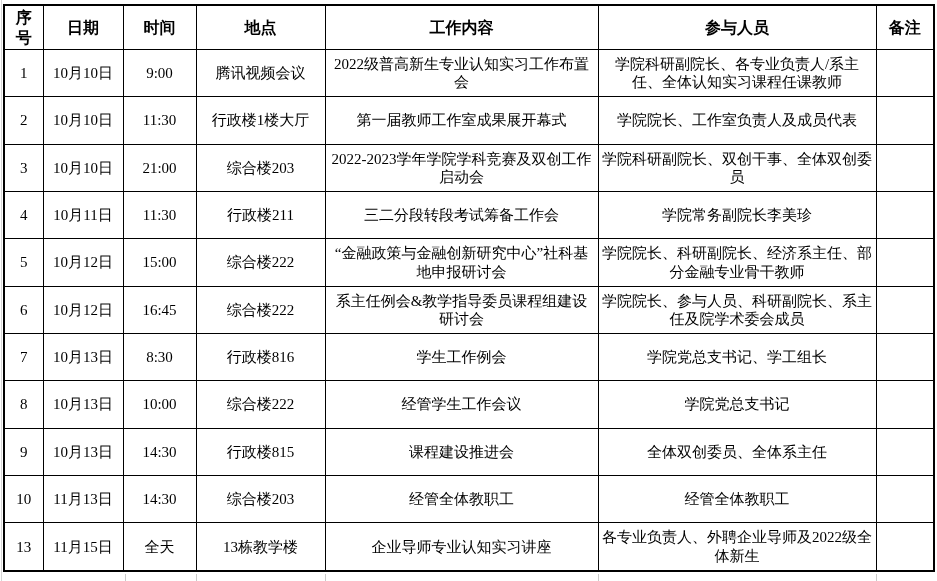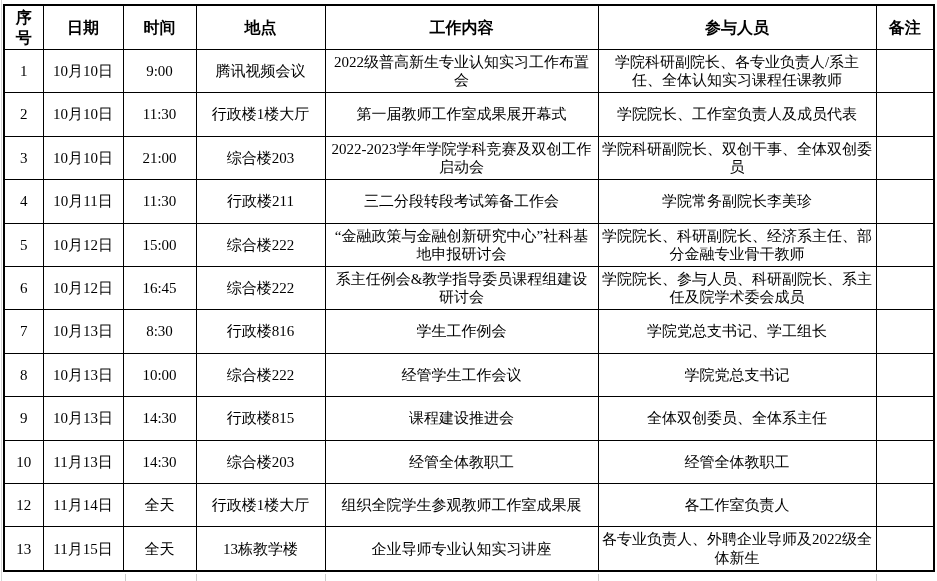--- a/index.html
+++ b/index.html
@@ -184,29 +184,20 @@
           <tr>
             <td>10</td>
             <td>11月13日</td>
             <td>14:30</td>
             <td>综合楼203</td>
             <td>经管全体教职工</td>
             <td>经管全体教职工</td>
             <td></td>
           </tr>
           <tr>
-            <td>12</td>
-            <td>11月14日</td>
-            <td>全天</td>
-            <td>行政楼1楼大厅</td>
-            <td>组织全院学生参观教师工作室成果展</td>
-            <td>各工作室负责人</td>
-            <td></td>
-          </tr>
-          <tr>
             <td>13</td>
             <td>11月15日</td>
             <td>全天</td>
             <td>13栋教学楼</td>
             <td>企业导师专业认知实习讲座</td>
             <td>各专业负责人、外聘企业导师及2022级全体新生</td>
             <td></td>
           </tr>
         </tbody>
     </table>

